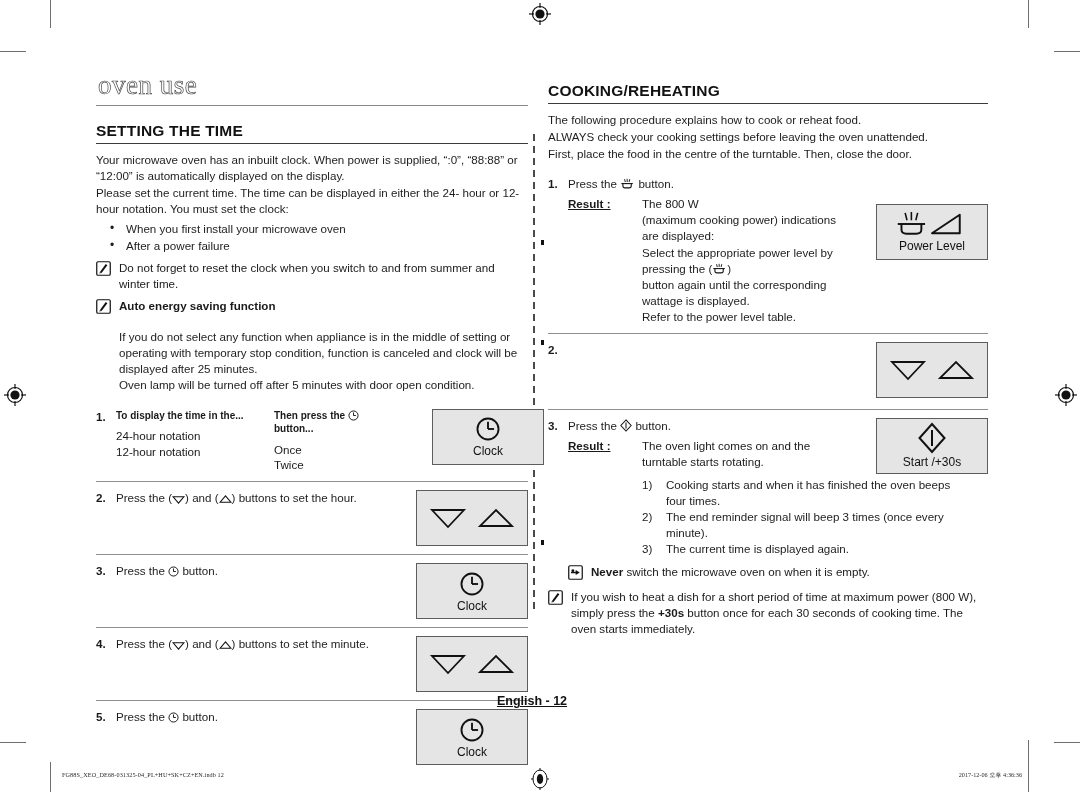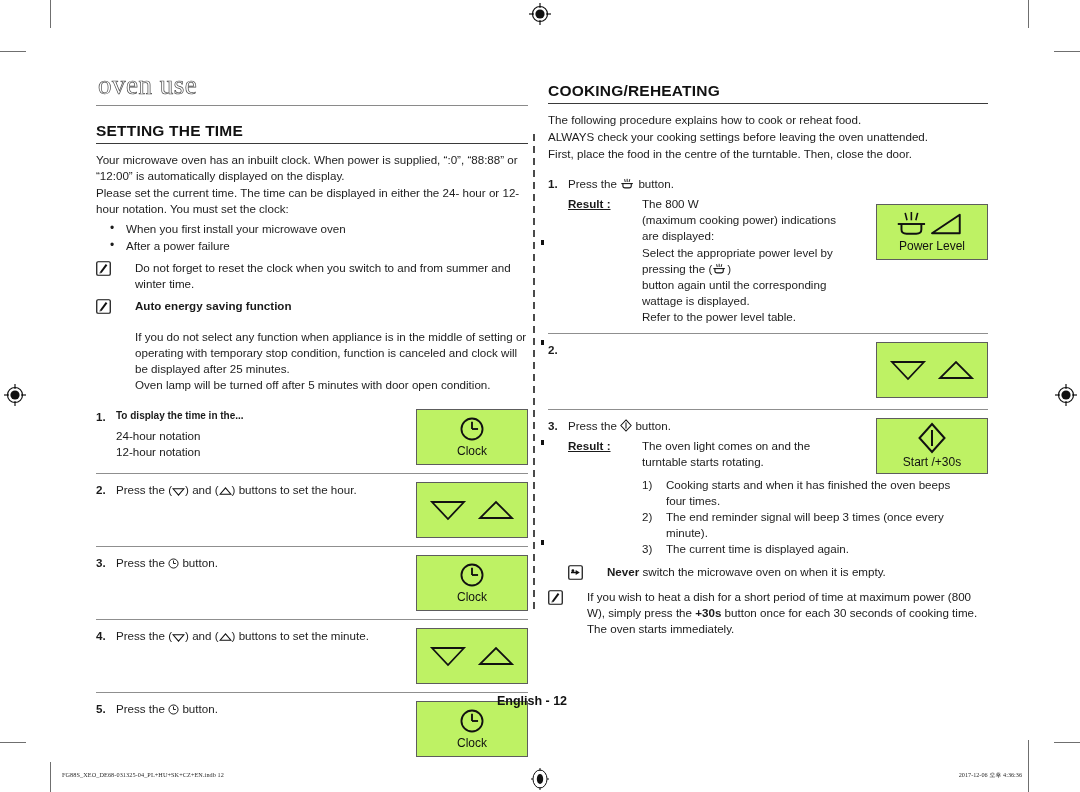--- a/index.html
+++ b/index.html
@@ -94,21 +94,21 @@
   .bullets { margin: 4px 0 4px 0; padding: 0; list-style: none; }
   .bullets li {
     position: relative; padding-left: 30px; margin: 1px 0;
   }
   .bullets li:before {
     content: "•"; position: absolute; left: 14px; top: -1px; font-size: 12px;
   }
 
   
   .note {
-    display: flex; gap: 24px; align-items: flex-start;
+    display: flex; gap: 8px; align-items: flex-start;
     margin: 6px 0 2px 0;
   }
   .note-ico { flex: 0 0 auto; margin-top: 1px; }
   .note-body { flex: 1 1 auto; font-size: 11.6px; line-height: 1.38; }
   .note-title { font-weight: bold; display: block; margin-bottom: 15px; }
   .note-sub { margin: 0; }
 
   
   .step {
     position: relative;
@@ -125,21 +125,21 @@
     font-weight: bold; display: inline-block;
     width: 20px; flex: 0 0 20px; font-size: 11.6px;
   }
   .step-inner { display: flex; }
   .step-btn {
     flex: 0 0 auto;
     width: 112px; height: 56px;
     border: 1.2px solid #5d5d5d;
     display: flex; flex-direction: column;
     align-items: center; justify-content: center;
-    background: #bef264;
+    background: #e5e5e5;
     align-self: flex-start;
   }
   .btn-label { font-size: 12px; margin-top: 1px; color: #111; }
 
   
   .tbl { display: flex; gap: 0; }
   .tbl-col { }
   .tbl-col.a { width: 158px; }
   .tbl-col.b { width: 150px; }
   .tbl-h { font-weight: bold; font-size: 10px; line-height: 1.35; }
@@ -153,21 +153,21 @@
   .result-row { display: flex; margin-top: 4px; }
   .result-lbl {
     flex: 0 0 74px; font-weight: bold; text-decoration: underline;
     font-size: 11.6px;
   }
   .result-body { flex: 1 1 auto; font-size: 11.6px; line-height: 1.4; }
 
   
   .page-label {
     position: absolute; left: 0; right: 16px; top: 694px;
-    text-align: center; font-size: 12.5px; font-weight: bold; color: #111;
+    text-align: center; font-size: 12.5px; font-weight: bold; color: #111; text-decoration: underline;
   }
   .foot-left {
     position: absolute; left: 62px; top: 771px;
     font-size: 6.2px; color: #2a2a2a; font-family: "Liberation Serif", serif;
     letter-spacing: 0.1px;
   }
   .foot-right {
     position: absolute; right: 58px; top: 771px;
     font-size: 6.2px; color: #2a2a2a; font-family: "Liberation Serif", serif;
   }
@@ -281,20 +281,31 @@
       <div class="step first" style="margin-top:10px;">
         <div class="step-text">
           <div class="step-inner">
             <span class="step-num">1.</span>
             <div class="tbl">
               <div class="tbl-col a">
                 <div class="tbl-h">To display the time in the...</div>
                 <div class="tbl-r" style="margin-top:6px;">24-hour notation</div>
                 <div class="tbl-r">12-hour notation</div>
               </div>
+              <div class="tbl-col b">
+                <div class="tbl-h">
+                  Then press the <span class="ii"><svg width="11" height="11" viewBox="0 0 14 14">
+                        <circle cx="7" cy="7" r="5.8" fill="none" stroke="#111" stroke-width="1.2"></circle>
+                        <line x1="7" y1="7" x2="7" y2="3.2" stroke="#111" stroke-width="1.2"></line>
+                        <line x1="7" y1="7" x2="10" y2="7" stroke="#111" stroke-width="1.2"></line>
+                      </svg></span><br>button...
+                </div>
+                <div class="tbl-r" style="margin-top:6px;">Once</div>
+                <div class="tbl-r">Twice</div>
+              </div>
             </div>
           </div>
         </div>
         <div class="step-btn">
           <span>
             <svg width="28" height="28" viewBox="0 0 30 30">
               <circle cx="15" cy="15" r="11.3" fill="none" stroke="#111" stroke-width="2"></circle>
               <line x1="15" y1="15" x2="15" y2="7.2" stroke="#111" stroke-width="2"></line>
               <line x1="15" y1="15" x2="21.5" y2="15" stroke="#111" stroke-width="2"></line>
             </svg>

